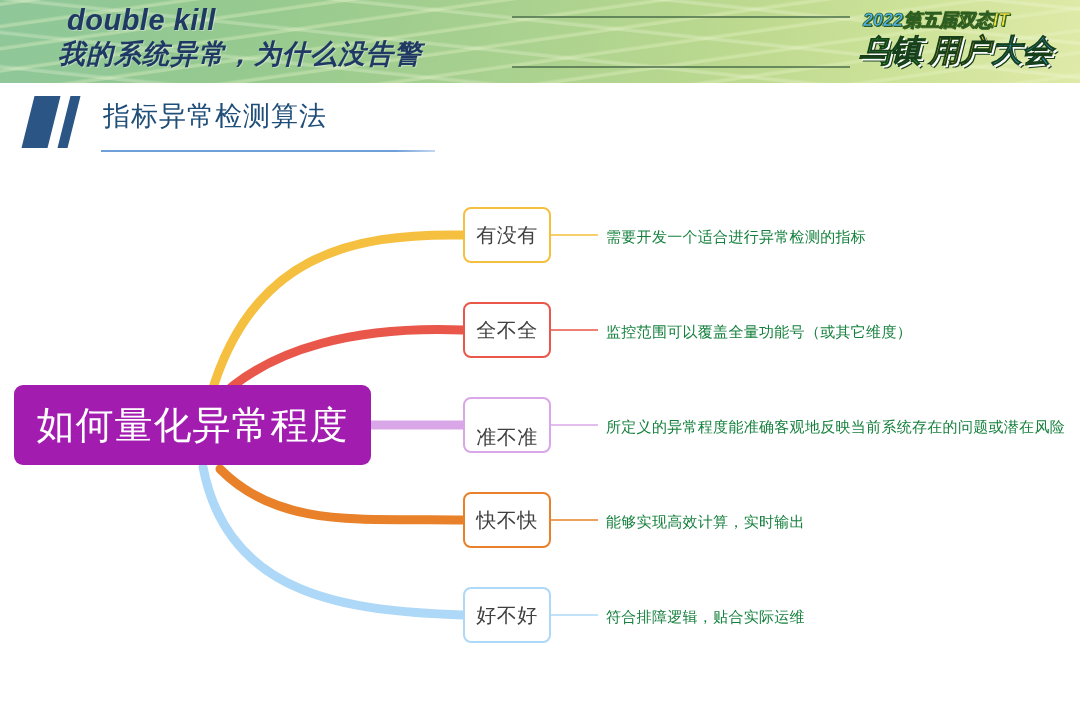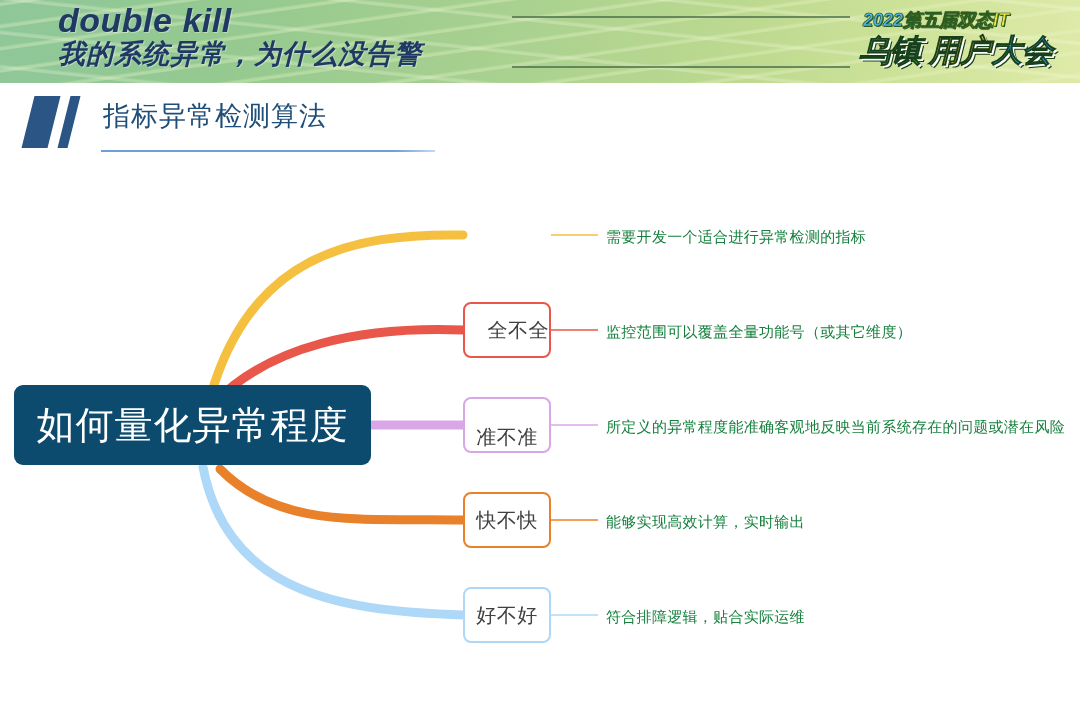--- a/index.html
+++ b/index.html
@@ -47,23 +47,24 @@
   #banner-title-block {
     position: absolute;
     left: 58px; top: 4px;
     color: #1f3864;
     font-style: italic;
     font-weight: bold;
     text-shadow: 1px 1px 0 rgba(255,255,255,0.35);
     white-space: nowrap;
   }
   #banner-line1 {
-    font-size: 34px;
+    font-size: 29px;
     line-height: 32px;
     letter-spacing: 0.5px;
+    margin-left: 9px;
   }
   #banner-line2 {
     font-size: 27px;
     line-height: 36px;
     letter-spacing: 1px;
   }
 
   #banner-conf-block {
     position: absolute;
     left: 512px; top: 16px;
@@ -172,21 +173,21 @@
     width: 1080px;
     height: 552px;
   }
 
   
   #root-node {
     position: absolute;
     left: 14px; top: 225px;
     width: 357px;
     height: 80px;
-    background: #0c4a6e;
+    background: #a21caf;
     border-radius: 9px;
     display: flex;
     align-items: center;
     justify-content: center;
   }
   #root-node-label {
     color: #ffffff;
     font-size: 38px;
     letter-spacing: 1px;
     white-space: nowrap;
@@ -216,21 +217,21 @@
   .branch-desc {
     position: absolute;
     left: 606px;
     font-size: 15px;
     color: #15803d;
     letter-spacing: 0.3px;
     white-space: nowrap;
   }
 
   #b0 { top: 47px;  border-color: #f5bf3f; }
-  #b1 { top: 142px; border-color: #e8574a; justify-content: flex-end; }
+  #b1 { top: 142px; border-color: #e8574a; }
   #b2 { top: 237px; border-color: #d9a7e8; align-items: flex-end; }
   #b3 { top: 332px; border-color: #e8812a; }
   #b4 { top: 427px; border-color: #aed8f7; text-align: center; }
 
   #d0 { top: 68px;  }
   #d1 { top: 163px; }
   #d2 { top: 258px; }
   #d3 { top: 353px; }
   #d4 { top: 448px; }
 </style>
@@ -281,20 +282,23 @@
     <line x1="551" y1="170" x2="598" y2="170" stroke="#e8574a" stroke-width="1.4"></line>
     <line x1="551" y1="265" x2="598" y2="265" stroke="#d9a7e8" stroke-width="1.4"></line>
     <line x1="551" y1="360" x2="598" y2="360" stroke="#e8812a" stroke-width="1.4"></line>
     <line x1="551" y1="455" x2="598" y2="455" stroke="#aed8f7" stroke-width="1.4"></line>
   </svg>
 
   <div id="root-node">
     <span id="root-node-label">如何量化异常程度</span>
   </div>
 
+  <div class="branch-box" id="b0">
+    <span class="branch-box-label">有没有</span>
+  </div>
   <div class="branch-box" id="b1">
     <span class="branch-box-label">全不全</span>
   </div>
   <div class="branch-box" id="b2">
     <span class="branch-box-label">准不准</span>
   </div>
   <div class="branch-box" id="b3">
     <span class="branch-box-label">快不快</span>
   </div>
   <div class="branch-box" id="b4">

